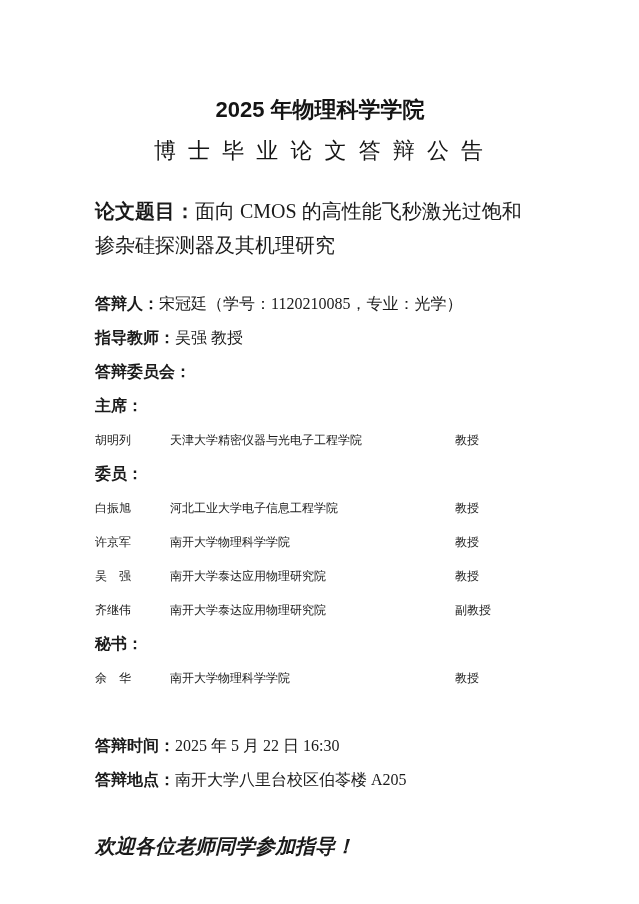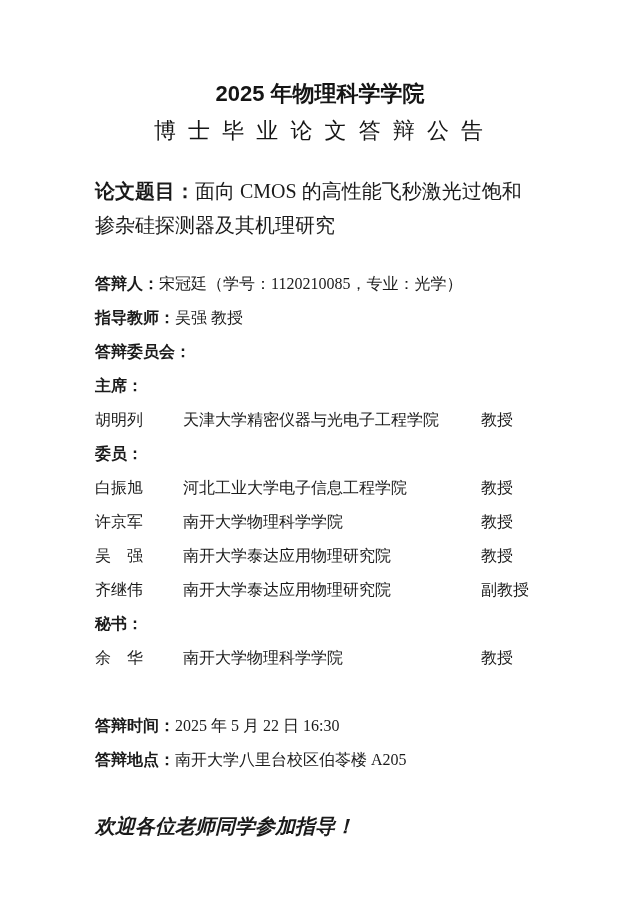--- a/index.html
+++ b/index.html
@@ -15,21 +15,21 @@
     color: #1a1a1a;
     font-family: "Liberation Serif", "DejaVu Serif", serif;
     overflow: hidden;
     box-sizing: border-box;
   }
   .content {
     padding: 0 94px 0 95px;
     box-sizing: border-box;
   }
   .title-1 {
-    margin: 0;
+    margin: 16px;
     padding-top: 82px;
     font-family: "Liberation Sans", "DejaVu Sans", sans-serif;
     font-size: 22px;
     line-height: 24px;
     font-weight: 700;
     text-align: center;
     color: #151515;
   }
   .title-2 {
     margin: 12px 0 0 0;
@@ -56,24 +56,23 @@
   }
   .row {
     font-size: 16px;
     line-height: 34px;
     height: 34px;
     white-space: nowrap;
   }
   .committee-row {
     display: grid;
     grid-template-columns: 75px 285px auto;
-    font-size: 16px;
+    font-size: 12px;
     line-height: 34px;
     height: 34px;
-    gap: 13px;
   }
   .schedule-block {
     margin-top: 34px;
   }
   .footer-line {
     margin-top: 37px;
     font-size: 20px;
     line-height: 24px;
     font-weight: 700;
     font-style: italic;

